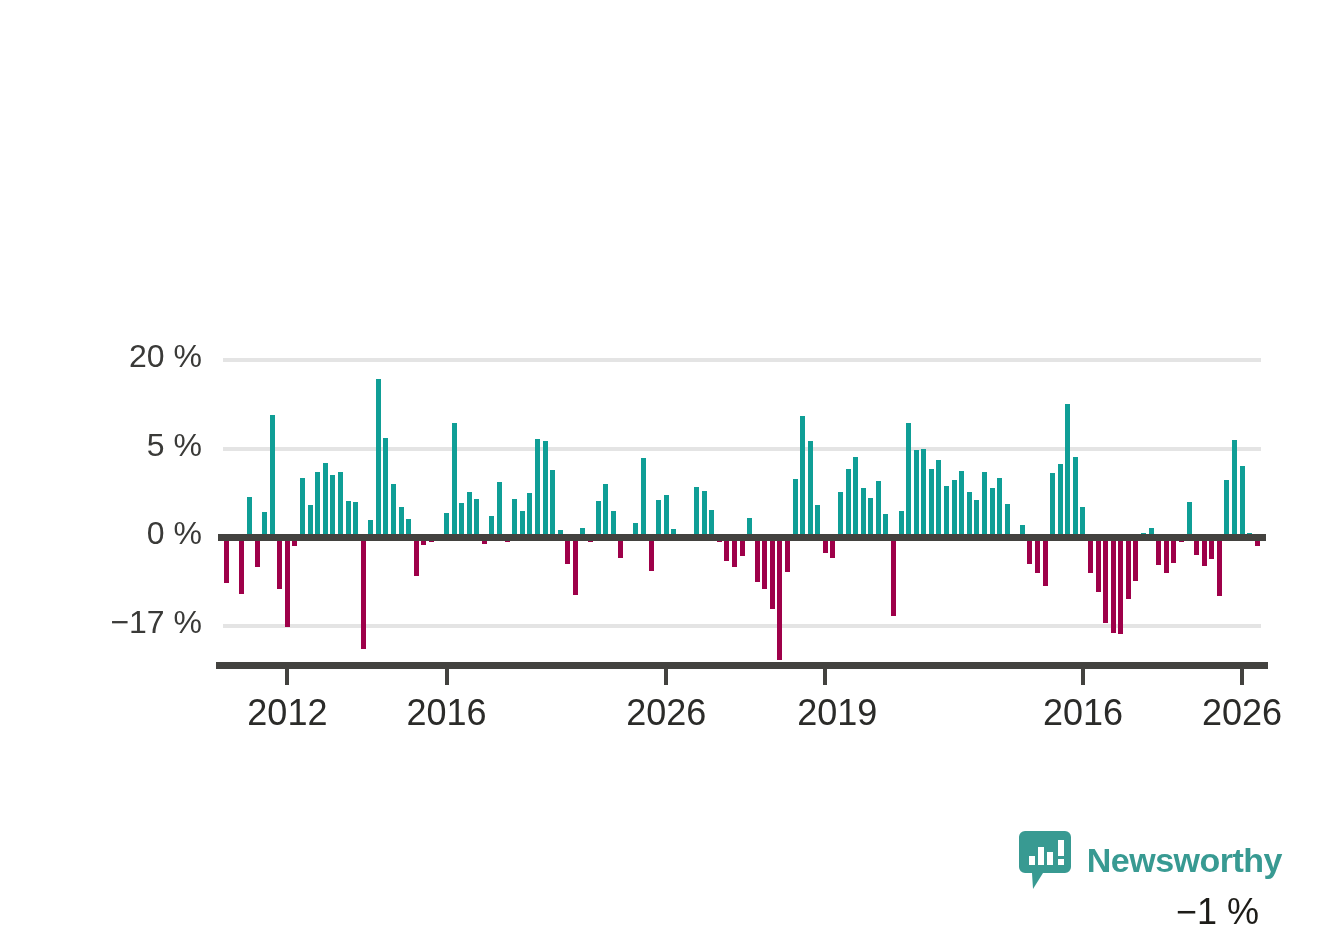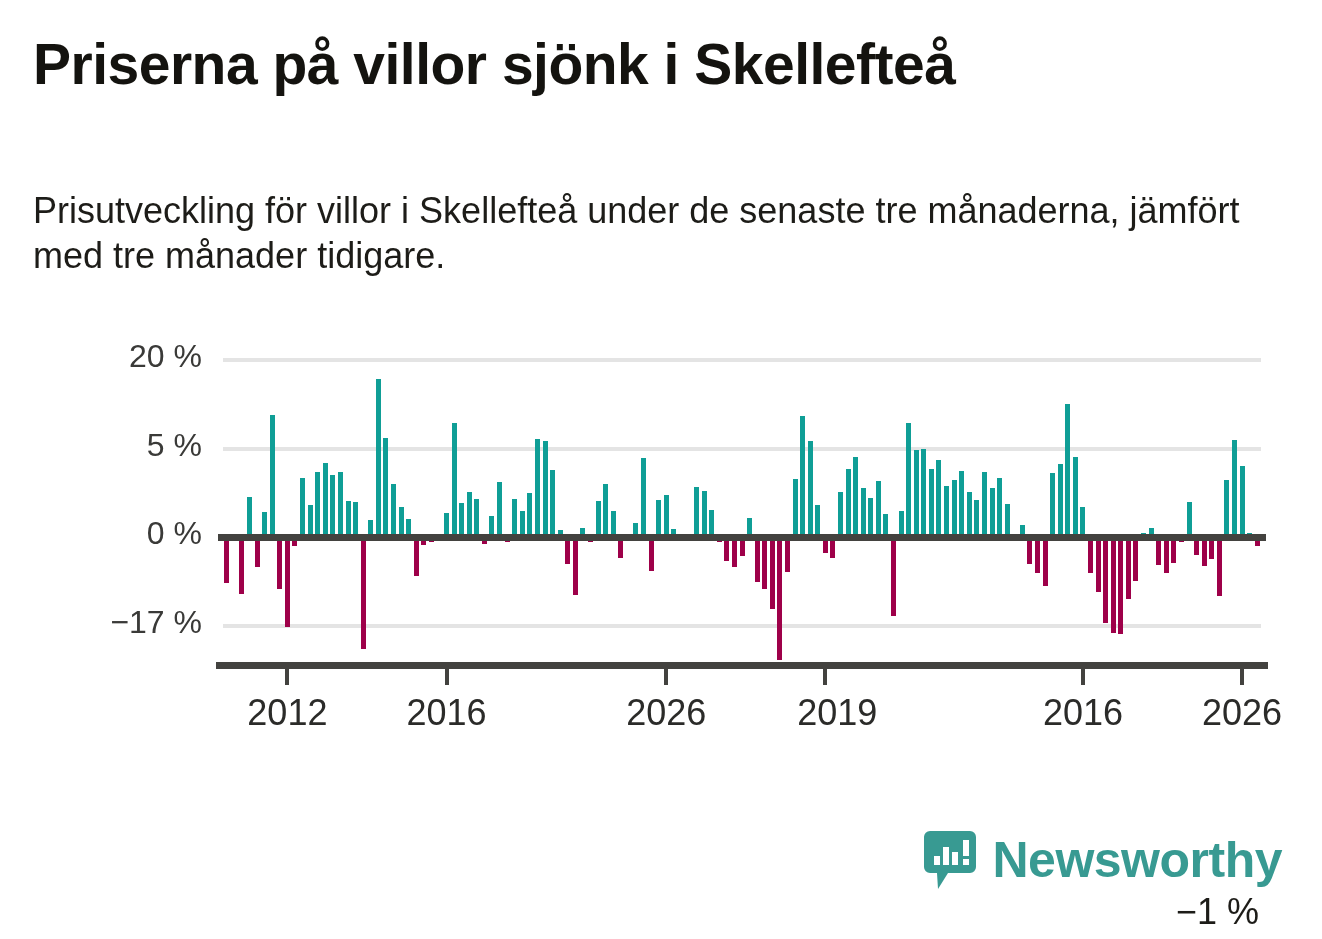--- a/index.html
+++ b/index.html
@@ -133,33 +133,31 @@
   .logo {
     position: absolute;
     right: 40px;
     bottom: 48px;
     display: flex;
     align-items: center;
     gap: 14px;
   }
   .logo-mark { width: 56px; height: 62px; display: block; }
   .logo-text {
-    font-size: 50px;
+    font-size: 34px;
     font-weight: 700;
     color: #389a92;
     letter-spacing: -0.5px;
   }
 </style>
 </head>
 <body>
 
 <div class="page">
 
-  <div class="title">Priserna på villor sjönk i Skellefteå</div>
-  <div class="subtitle">Prisutveckling för villor i Skellefteå under de senaste tre månaderna, jämfört med tre månader tidigare.</div>
 
   <div class="chart">
     <div class="plot" id="plot">
       <div class="bars" id="bars">
           <div class="bar neg" title="-5.2 %" style="left: 1.28832px; top: 177.143px; height: 46.0571px;"></div>
           <div class="bar neg" title="-0.4 %" style="left: 8.86496px; top: 177.143px; height: 3.54286px;"></div>
           <div class="bar neg" title="-6.4 %" style="left: 16.4416px; top: 177.143px; height: 56.6857px;"></div>
           <div class="bar pos" title="4.5 %" style="left: 24.0182px; top: 137.286px; height: 39.8571px;"></div>
           <div class="bar neg" title="-3.4 %" style="left: 31.5949px; top: 177.143px; height: 30.1143px;"></div>
           <div class="bar pos" title="2.8 %" style="left: 39.1715px; top: 152.343px; height: 24.8px;"></div>

